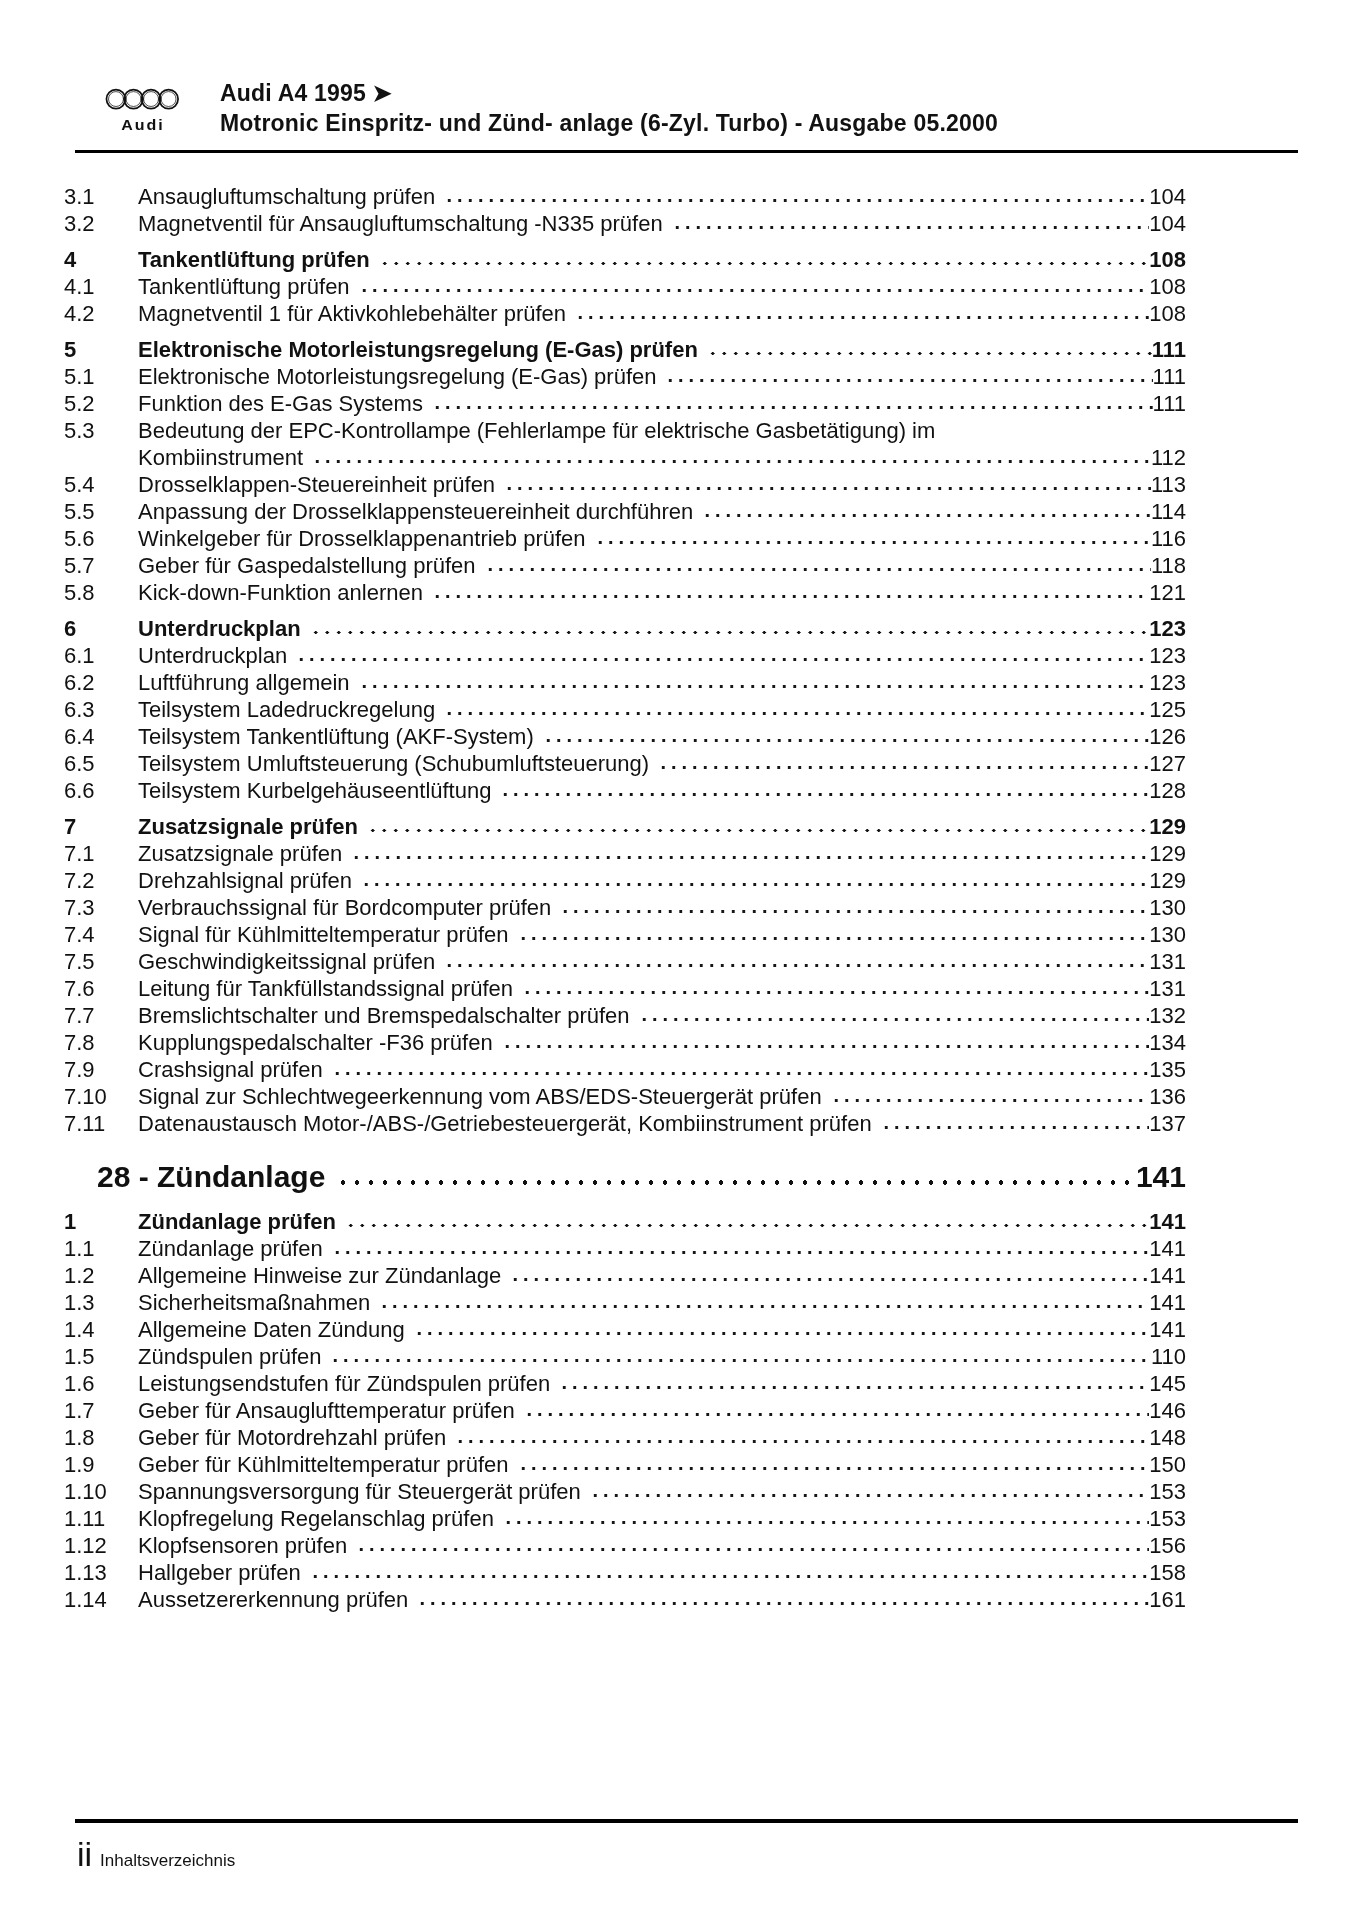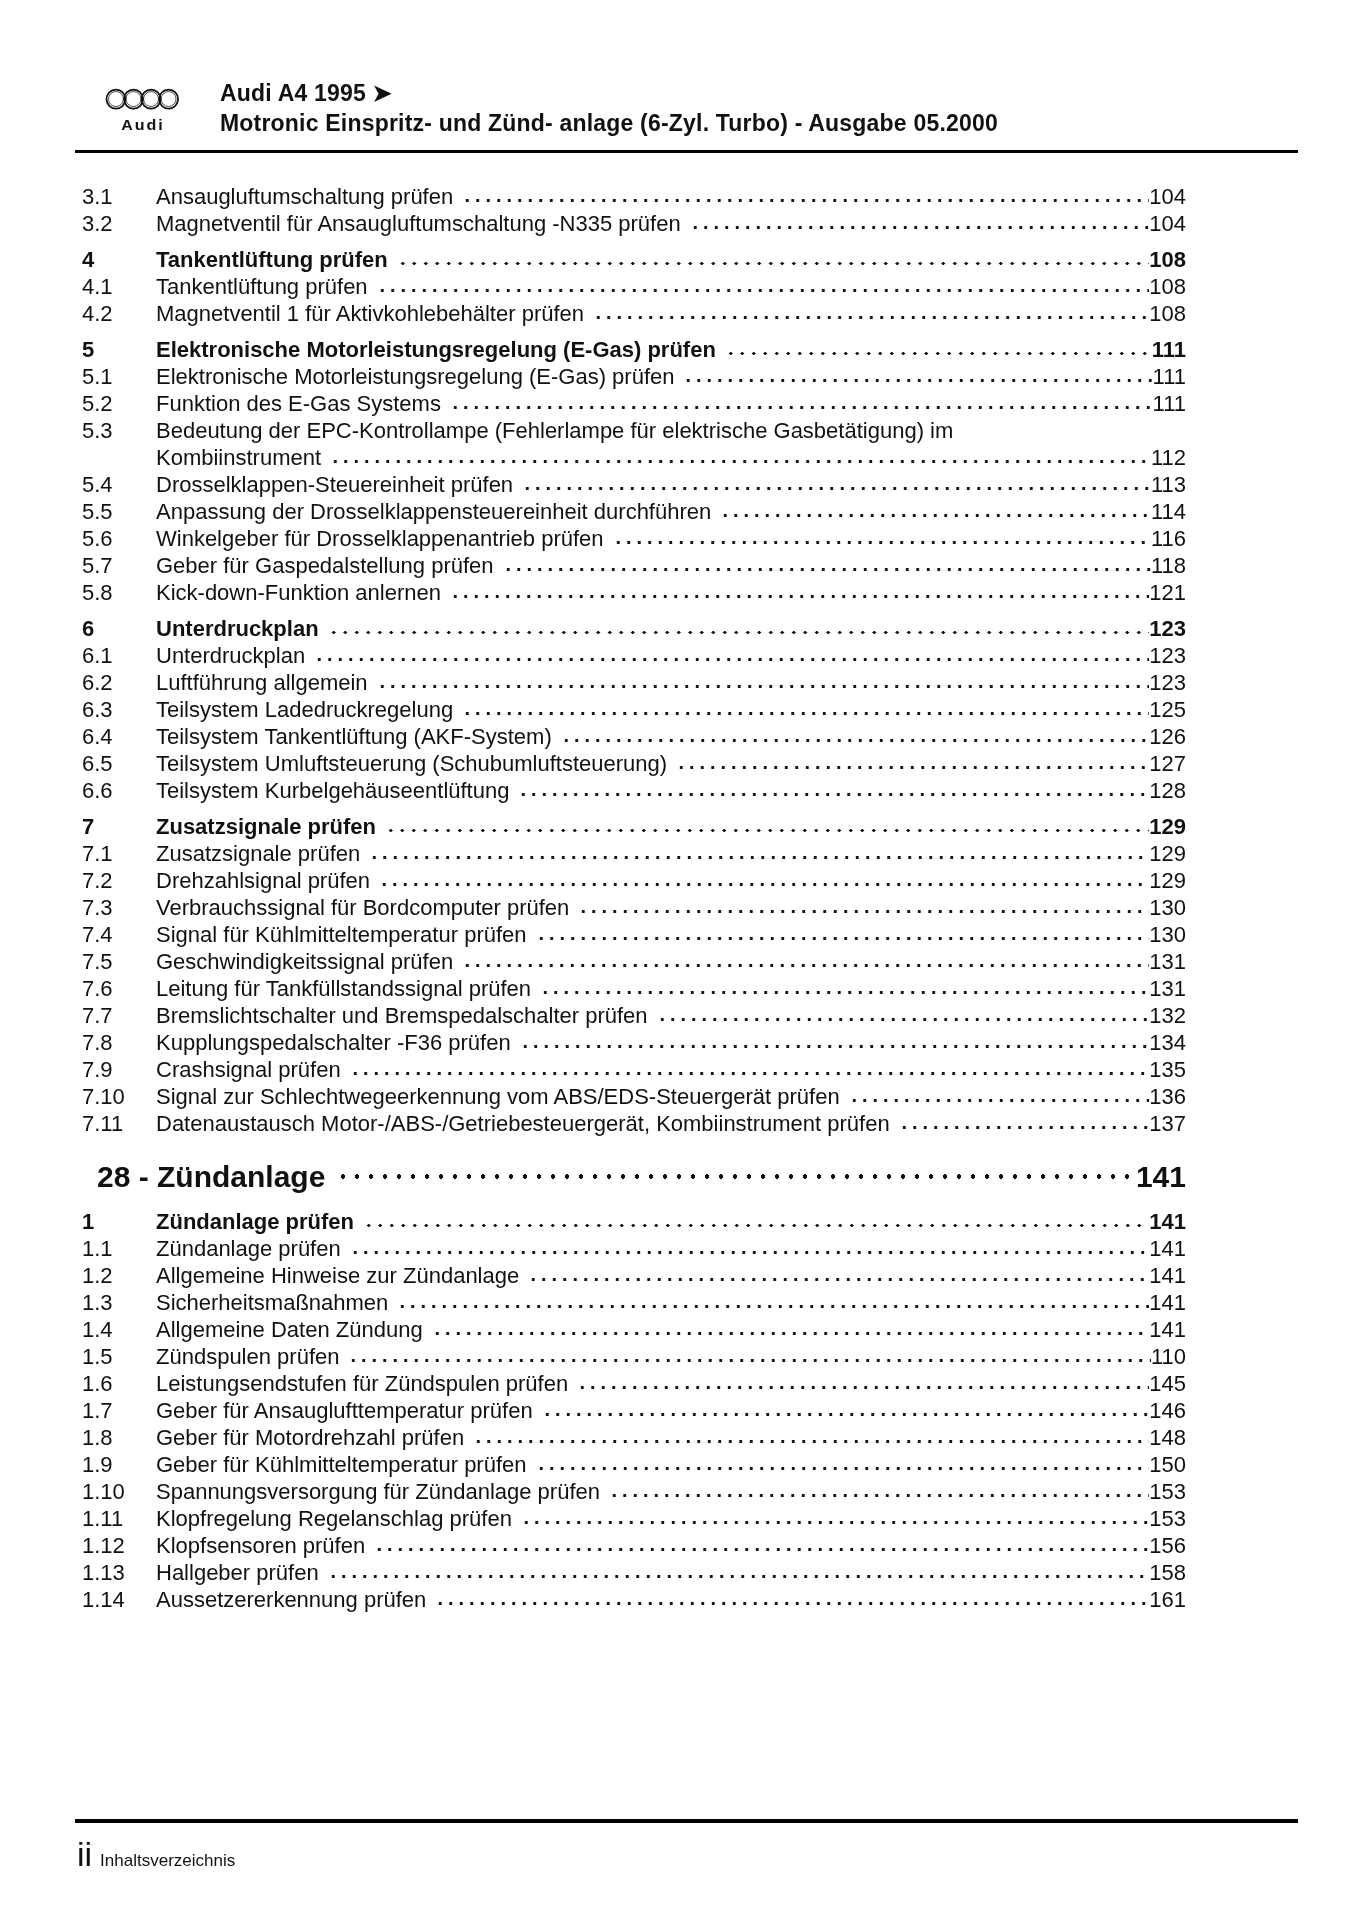--- a/index.html
+++ b/index.html
@@ -16,41 +16,41 @@
   .logo svg { display:block; margin:0 auto; }
   .brand-word { font-weight:800; font-size:16px; letter-spacing:2px; margin-top:1px; transform:scaleY(.92); }
   .htext { margin-left:125px; }
   .h-line { font-size:23px; font-weight:700; line-height:30px; white-space:nowrap; letter-spacing:.2px; }
   .header-rule { position:absolute; top:150px; left:75px; width:1223px; height:3px; background:#000; }
 
   
   .toc { position:absolute; top:183px; left:0; right:0; }
   .toc-row {
     display:flex; align-items:baseline;
-    padding-left:82px; padding-right:171px;
+    padding-left:64px; padding-right:171px;
     font-size:22px; line-height:27px; height:27px; white-space:nowrap;
   }
   .toc-row.gap { margin-top:9px; }
   .toc-num { flex:none; width:74px; }
   .toc-title { flex:none; }
   .leader {
     flex:1 1 auto; height:6px; margin-left:7px; min-width:10px;
     background-image:radial-gradient(circle, #161616 1.45px, transparent 1.55px);
     background-size:10.5px 5px; background-repeat:repeat-x;
     background-position:left 2px bottom 1px;
   }
   .toc-page { flex:none; }
   .toc-row.bold { font-weight:700; }
   .toc-row.bold .leader {
     background-image:radial-gradient(circle, #111 1.65px, transparent 1.75px);
     background-size:11.5px 5px;
   }
   .toc-row.chapter {
     padding-left:97px; font-weight:700; font-size:30px;
-    height:44px; line-height:44px; margin-top:18px; margin-bottom:4px;align-items:center;
+    height:44px; line-height:44px; margin-top:18px; margin-bottom:4px;
   }
   .toc-row.chapter .leader {
     height:8px;
     background-image:radial-gradient(circle, #111 2.1px, transparent 2.2px);
     background-size:14px 7px; background-position:left 4px bottom 1px;
   }
 
   
   .footer-rule { position:absolute; top:1819px; left:75px; width:1223px; height:4px; background:#000; }
   .footer-text { position:absolute; top:1836px; left:77px; display:flex; align-items:baseline; gap:8px; }
@@ -352,21 +352,21 @@
         <span class="toc-page">148</span>
       </div>
       <div class="toc-row">
         <span class="toc-num">1.9</span>
         <span class="toc-title">Geber für Kühlmitteltemperatur prüfen</span>
         <span class="leader"></span>
         <span class="toc-page">150</span>
       </div>
       <div class="toc-row">
         <span class="toc-num">1.10</span>
-        <span class="toc-title">Spannungsversorgung für Zündanlage prüfen</span>
+        <span class="toc-title">Spannungsversorgung für Steuergerät prüfen</span>
         <span class="leader"></span>
         <span class="toc-page">153</span>
       </div>
       <div class="toc-row">
         <span class="toc-num">1.11</span>
         <span class="toc-title">Klopfregelung Regelanschlag prüfen</span>
         <span class="leader"></span>
         <span class="toc-page">153</span>
       </div>
       <div class="toc-row">

